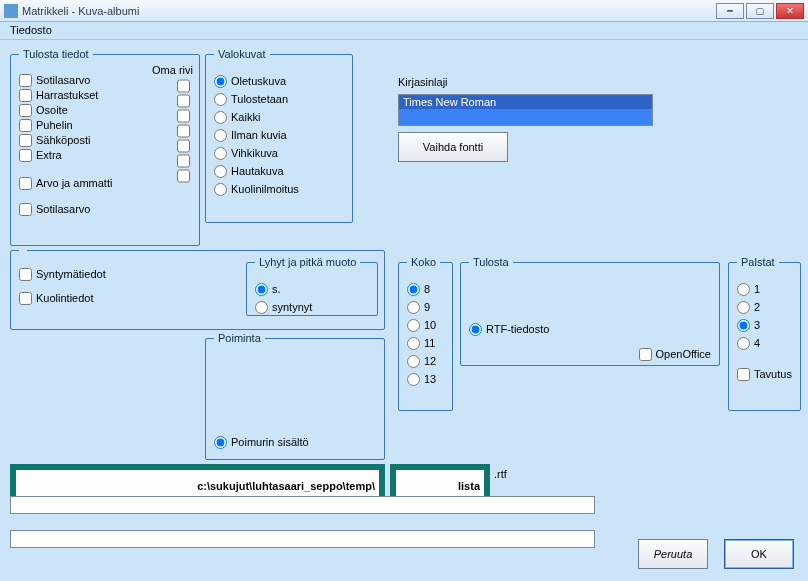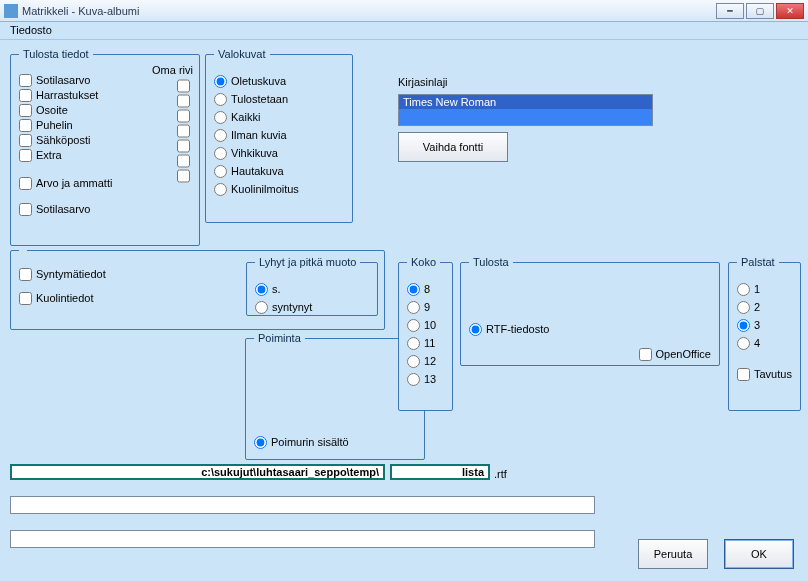--- a/index.html
+++ b/index.html
@@ -74,23 +74,23 @@
   }
   .btn {
     border:1px solid #6b7f98;
     background: linear-gradient(#fdfdfd,#e3e8ef);
     padding:14px 10px; height:21px;
     display:inline-flex; align-items:center; justify-content:center;
     font-size:11px;
   }
   .btn.default { border:1px solid #2f5b9c; box-shadow: inset 0 0 0 1px #7fb3f0;}
   .txt {
-    border:2px solid #0f766e;
-    background:#fff; height:16px;
-    padding:4px 4px; text-align:right;
+    border:6px solid #0f766e;
+    background:#fff; height:32px;
+    padding:16px 4px; text-align:right;
   }
   .progress {
     border:1px solid #7a8aa0;
     background:#fff; height:18px;
   }
 </style>
 </head>
 <body>
 
 <div class="titlebar">
@@ -212,21 +212,21 @@
     <label class="radio">
         <input type="radio" name="lp" checked="" style="">
         <span>s.</span>
       </label>
     <label class="radio">
         <input type="radio" name="lp" style="">
         <span>syntynyt</span>
       </label>
   </fieldset>
 
-  <fieldset style="left:205px; top:292px; width:180px; height:128px;margin-left:40px;">
+  <fieldset style="left:205px; top:292px; width:180px; height:128px;">
     <legend>Poiminta</legend>
     <div style="position:absolute; bottom:8px; left:8px;">
       <label class="radio">
           <input type="radio" name="pm" checked="" style="">
           <span>Poimurin sisältö</span>
         </label>
     </div>
   </fieldset>
 
   <fieldset style="left:398px; top:216px; width:55px; height:155px;">
@@ -295,16 +295,16 @@
       </label>
   </fieldset>
 
   <div class="txt" style="position:absolute; left:10px; top:424px; width:375px; font-weight:bold; display:flex; align-items:center; justify-content:flex-end;">c:\sukujut\luhtasaari_seppo\temp\</div>
   <div class="txt" style="position:absolute; left:390px; top:424px; width:100px; font-weight:bold; display:flex; align-items:center; justify-content:flex-end;">lista</div>
   <div style="position:absolute; left:494px; top:424px; height:20px; display:flex; align-items:center;">.rtf</div>
 
   <div class="progress" style="position:absolute; left:10px; top:456px; width:585px;"></div>
   <div class="progress" style="position:absolute; left:10px; top:490px; width:585px;"></div>
 
-  <button class="btn" style="position:absolute; right:100px; bottom:12px; width:70px;">Peruuta</button>
+  <button class="btn" style="position:absolute; right:100px; bottom:12px; width:70px;font-style:italic;">Peruuta</button>
   <button class="btn default" style="position:absolute; right:14px; bottom:12px; width:70px;">OK</button>
 
 </div>
 
 </body></html>

